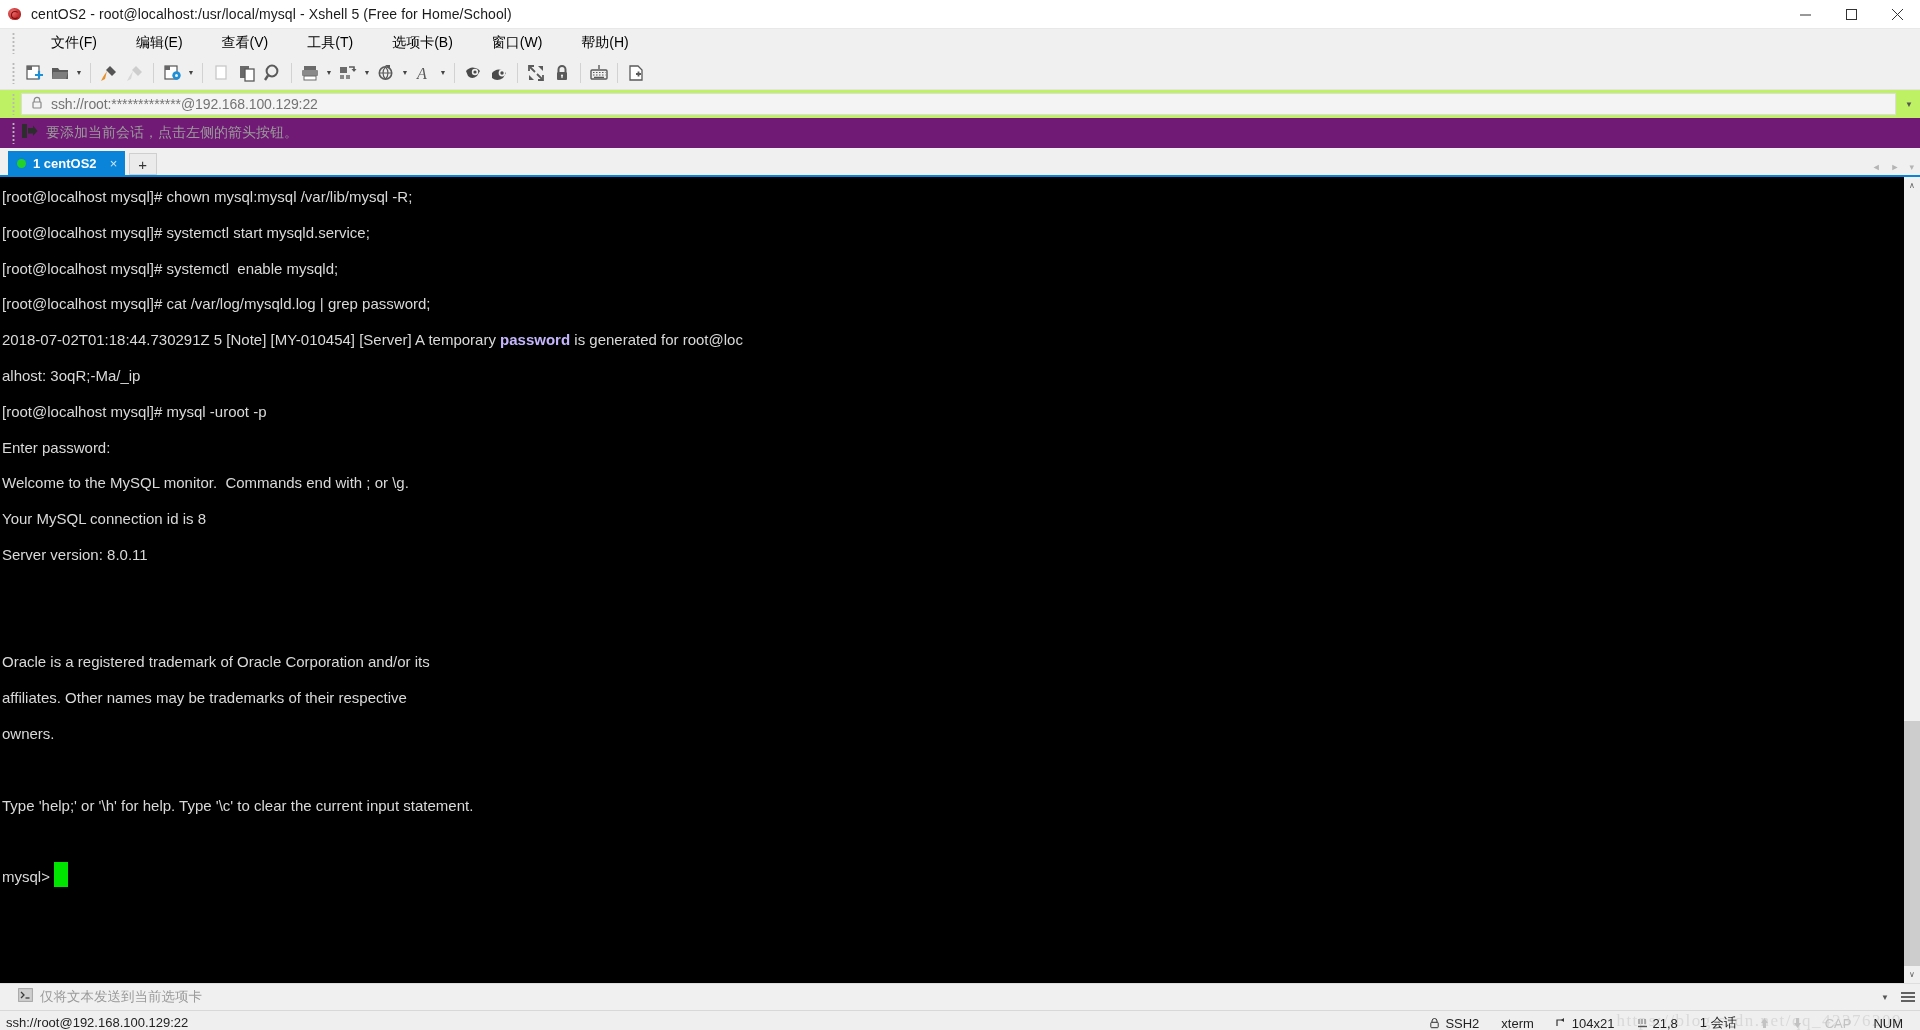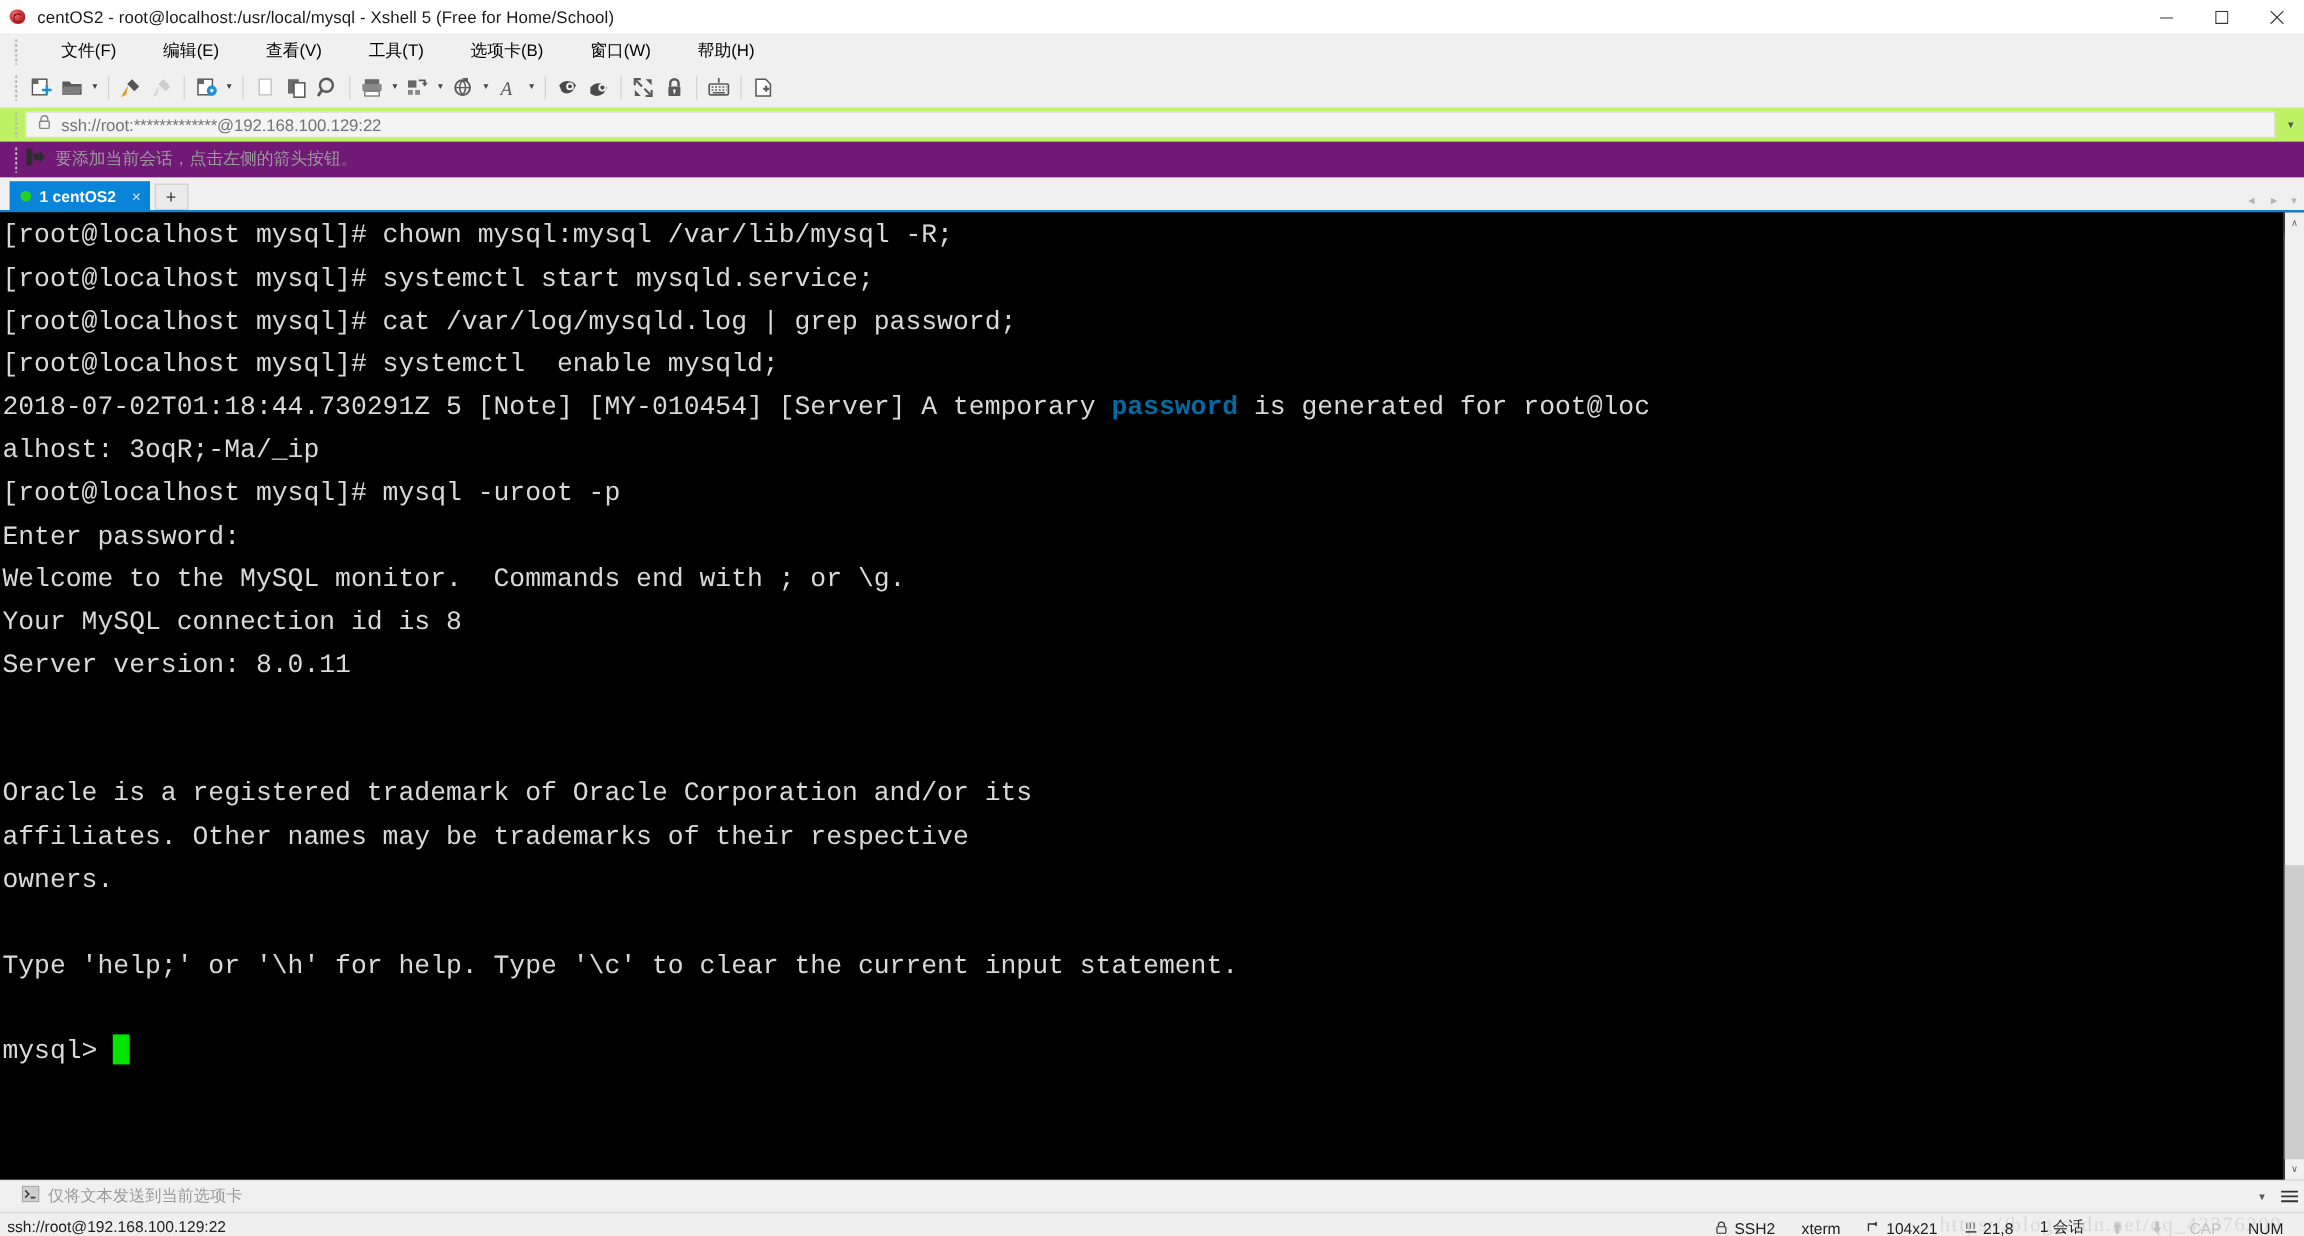--- a/index.html
+++ b/index.html
@@ -183,28 +183,28 @@
     border-top: 2px solid #0a84d8;
     background: #000;
   }
   .terminal {
     flex: 1;
     background: #000000;
     overflow: hidden;
     padding: 2px 0 0 2px;
   }
   .tline {
-    font-family: Liberation Mono, monospace;
-    font-size: 22px;
+    font-family: Liberation Sans, sans-serif;
+    font-size: 15px;
     line-height: 35.8px;
     color: #d9d9d9;
     white-space: pre;
     letter-spacing: 0px;
   }
-  .tline .hl { color: #0369a1; font-weight: bold; }
+  .tline .hl { color: #c4b5fd; font-weight: bold; }
   .cursor {
     display: inline-block;
     width: 14px; height: 25px;
     background: #00e500;
     vertical-align: -5px;
   }
   
   .vscroll {
     width: 17px;
     background: #f0f0f0;
@@ -509,22 +509,22 @@
     <span>◄</span>
     <span>►</span>
     <span>▾</span>
   </div>
 </div>
 
 <div class="term-wrap">
   <div class="terminal" id="terminal">
       <div class="tline">[root@localhost mysql]# chown mysql:mysql /var/lib/mysql -R;</div>
       <div class="tline">[root@localhost mysql]# systemctl start mysqld.service;</div>
+      <div class="tline">[root@localhost mysql]# systemctl  enable mysqld;</div>
       <div class="tline">[root@localhost mysql]# cat /var/log/mysqld.log | grep password;</div>
-      <div class="tline">[root@localhost mysql]# systemctl  enable mysqld;</div>
       <div class="tline"><span>2018-07-02T01:18:44.730291Z 5 [Note] [MY-010454] [Server] A temporary </span><span class="hl">password</span><span> is generated for root@loc</span></div>
       <div class="tline">alhost: 3oqR;-Ma/_ip</div>
       <div class="tline">[root@localhost mysql]# mysql -uroot -p</div>
       <div class="tline">Enter password:</div>
       <div class="tline">Welcome to the MySQL monitor.  Commands end with ; or \g.</div>
       <div class="tline">Your MySQL connection id is 8</div>
       <div class="tline">Server version: 8.0.11</div>
       <div class="tline">&nbsp;</div>
       <div class="tline">&nbsp;</div>
       <div class="tline">Oracle is a registered trademark of Oracle Corporation and/or its</div>

